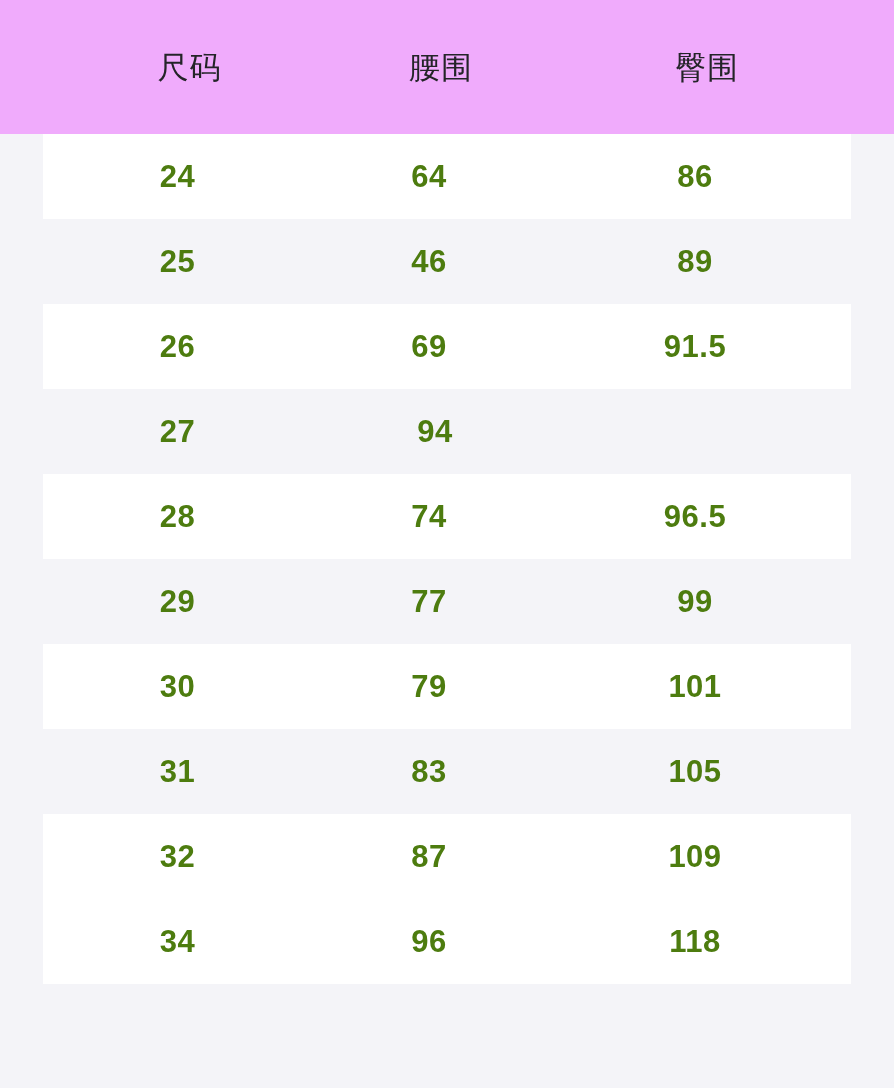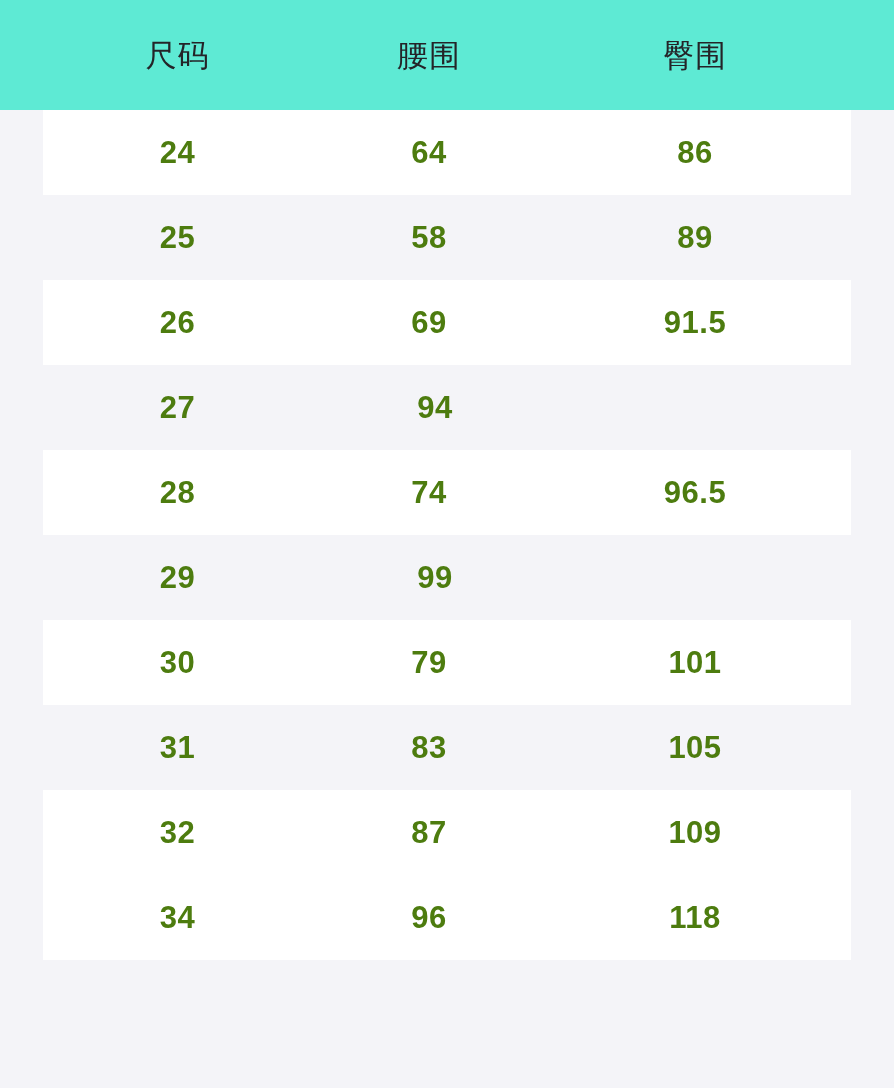--- a/index.html
+++ b/index.html
@@ -20,22 +20,22 @@
     box-sizing: border-box;
     background: #f4f4f8;
     position: relative;
   }
 
   
   .chart-header {
     display: flex;
     align-items: center;
     height: 110px;
-    padding: 0;
-    background: #5eead4;
+    padding: 12px;
+    background: #f0abfc;
   }
   .chart-header .cell {
     color: #242428;
     font-size: 31px;
     font-weight: 400;
     letter-spacing: 1px;
     text-align: center;
     line-height: 1;
     font-family: "Liberation Sans", "DejaVu Sans", sans-serif;
   }
@@ -91,39 +91,40 @@
   </div>
 
   <div class="chart-body">
       <div class="chart-row odd-row">
         <div class="cell col-1">24</div>
         <div class="cell col-2">64</div>
         <div class="cell col-3">86</div>
       </div>
       <div class="chart-row even-row">
         <div class="cell col-1">25</div>
-        <div class="cell col-2">58</div>
+        <div class="cell col-2">46</div>
         <div class="cell col-3">89</div>
       </div>
       <div class="chart-row odd-row">
         <div class="cell col-1">26</div>
         <div class="cell col-2">69</div>
         <div class="cell col-3">91.5</div>
       </div>
       <div class="chart-row even-row">
         <div class="cell col-1">27</div>
         <div class="cell col-3">94</div>
       </div>
       <div class="chart-row odd-row">
         <div class="cell col-1">28</div>
         <div class="cell col-2">74</div>
         <div class="cell col-3">96.5</div>
       </div>
       <div class="chart-row even-row">
         <div class="cell col-1">29</div>
+        <div class="cell col-2">77</div>
         <div class="cell col-3">99</div>
       </div>
       <div class="chart-row odd-row">
         <div class="cell col-1">30</div>
         <div class="cell col-2">79</div>
         <div class="cell col-3">101</div>
       </div>
       <div class="chart-row even-row">
         <div class="cell col-1">31</div>
         <div class="cell col-2">83</div>

